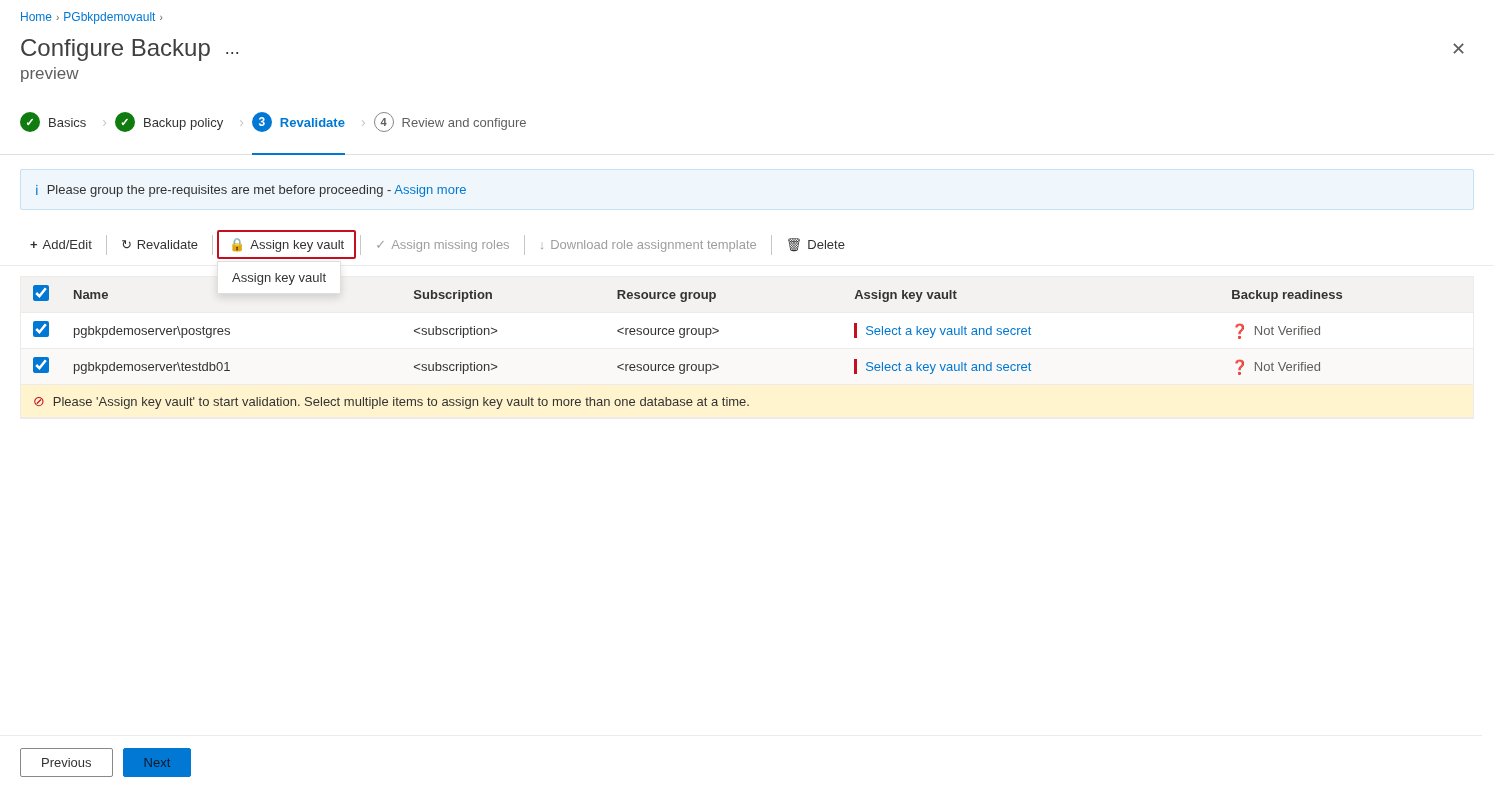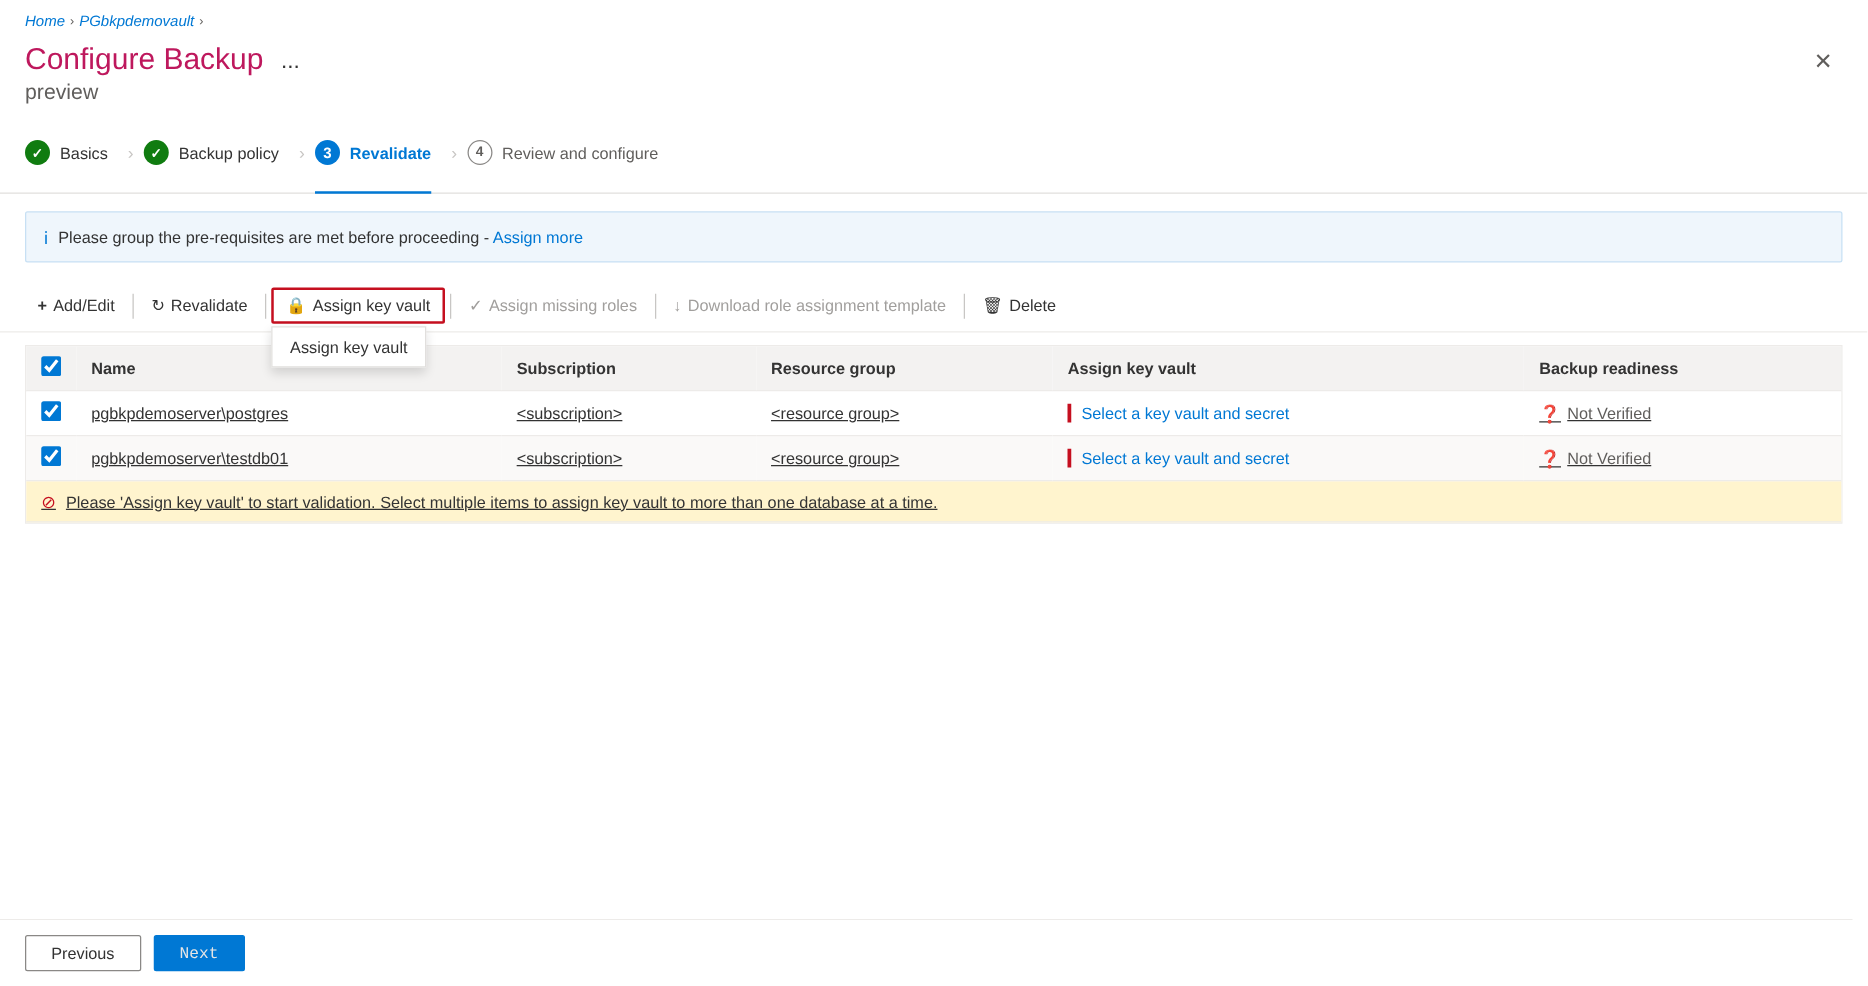--- a/index.html
+++ b/index.html
@@ -1,26 +1,26 @@
 <!DOCTYPE html>
 <html><head>
   <meta charset="utf-8">
   <style>
     * { box-sizing: border-box; margin: 0; padding: 0; }
     body { font-family: 'Segoe UI', Arial, sans-serif; font-size: 13px; color: #333; background: #fff; width: 1494px; min-height: 789px; overflow-x: hidden; }
 
     
     .breadcrumb { display: flex; align-items: center; padding: 10px 20px 6px; font-size: 12px; color: #0078d4; gap: 4px; }
     .breadcrumb span { color: #605e5c; }
-    .breadcrumb a { color: #0078d4; text-decoration: none; font-style: italic; }
+    .breadcrumb a { color: #0078d4; text-decoration: none; }
     .breadcrumb-sep { color: #605e5c; font-size: 10px; }
 
     
     .page-header { padding: 4px 20px 12px; display: flex; align-items: flex-start; justify-content: space-between; }
-    .page-title { font-size: 24px; font-weight: 300; color: #be185d; text-align: right; }
+    .page-title { font-size: 24px; font-weight: 300; color: #404040; text-align: right; }
     .page-subtitle { font-size: 17px; color: #605e5c; margin-top: 2px; }
     .ellipsis-btn { background: none; border: none; cursor: pointer; font-size: 18px; color: #333; padding: 2px 6px; }
     .close-btn { background: none; border: none; cursor: pointer; font-size: 18px; color: #605e5c; padding: 4px 8px; }
 
     
     .wizard-steps { display: flex; align-items: center; padding: 10px 20px 16px; border-bottom: 1px solid #e1dfdd; gap: 0; }
     .step { display: flex; align-items: center; gap: 8px; padding: 6px 16px 6px 0; color: #605e5c; font-size: 13px; cursor: pointer; position: relative; }
     .step.active { color: #0078d4; font-weight: 600; }
     .step.active::after { content: ''; position: absolute; bottom: -17px; left: 0; right: 16px; height: 2px; background: #0078d4; }
     .step.completed { color: #333; }
@@ -46,36 +46,36 @@
     
     .tooltip-box { position: absolute; top: 100%; left: 0; background: #fff; border: 1px solid #e1dfdd; box-shadow: 0 4px 8px rgba(0,0,0,0.14); padding: 8px 14px; white-space: nowrap; font-size: 13px; color: #333; z-index: 100; min-width: 120px; margin-top: 2px; }
 
     
     .table-container { margin: 10px 20px; border: 1px solid #edebe9; }
     table { width: 100%; border-collapse: collapse; }
     thead tr { background: #f3f2f1; }
     thead th { padding: 8px 12px; text-align: left; font-weight: 600; font-size: 13px; color: #333; border-bottom: 1px solid #edebe9; }
     tbody tr { background: #fff; border-bottom: 1px solid #edebe9; }
     tbody tr:nth-child(even) { background: #faf9f8; }
-    td { padding: 8px 12px; font-size: 13px; color: #333; vertical-align: middle; text-decoration: underline; }
+    td { padding: 8px 12px; font-size: 13px; color: #333; vertical-align: middle; }
     .checkbox-cell { width: 30px; }
     .checkbox { width: 16px; height: 16px; accent-color: #0078d4; cursor: pointer; }
     .key-vault-link { color: #0078d4; text-decoration: none; cursor: pointer; border-left: 3px solid #c50f1f; padding-left: 8px; display: inline-block; }
     .not-verified { display: flex; align-items: center; gap: 5px; color: #605e5c; }
     .not-verified-icon { color: #605e5c; font-size: 14px; }
 
     
     .warning-row td { background: #fff4ce; border-top: 1px solid #edebe9; }
     .warning-content { display: flex; align-items: center; gap: 8px; color: #333; }
     .warning-icon { color: #c50f1f; font-size: 14px; }
 
     
     .bottom-nav { position: fixed; bottom: 0; left: 0; right: 12px; background: #fff; border-top: 1px solid #edebe9; padding: 12px 20px; display: flex; gap: 10px; }
     .btn-secondary { background: #fff; border: 1px solid #8a8886; color: #333; padding: 6px 20px; font-size: 13px; cursor: pointer; border-radius: 2px; }
-    .btn-primary { background: #0078d4; border: 1px solid #0078d4; color: #e5e5e5; padding: 6px 20px; font-size: 13px; cursor: pointer; border-radius: 2px; font-family: Liberation Mono, monospace; }
+    .btn-primary { background: #0078d4; border: 1px solid #0078d4; color: #0f172a; padding: 6px 20px; font-size: 13px; cursor: pointer; border-radius: 2px; }
 
     
     .icon-plus { font-size: 13px; font-weight: bold; }
     .icon-refresh { display: inline-block; transform: scaleX(-1); }
 
     .header-title-row { display: flex; align-items: center; gap: 8px; }
   </style>
 </head>
 <body>
 

